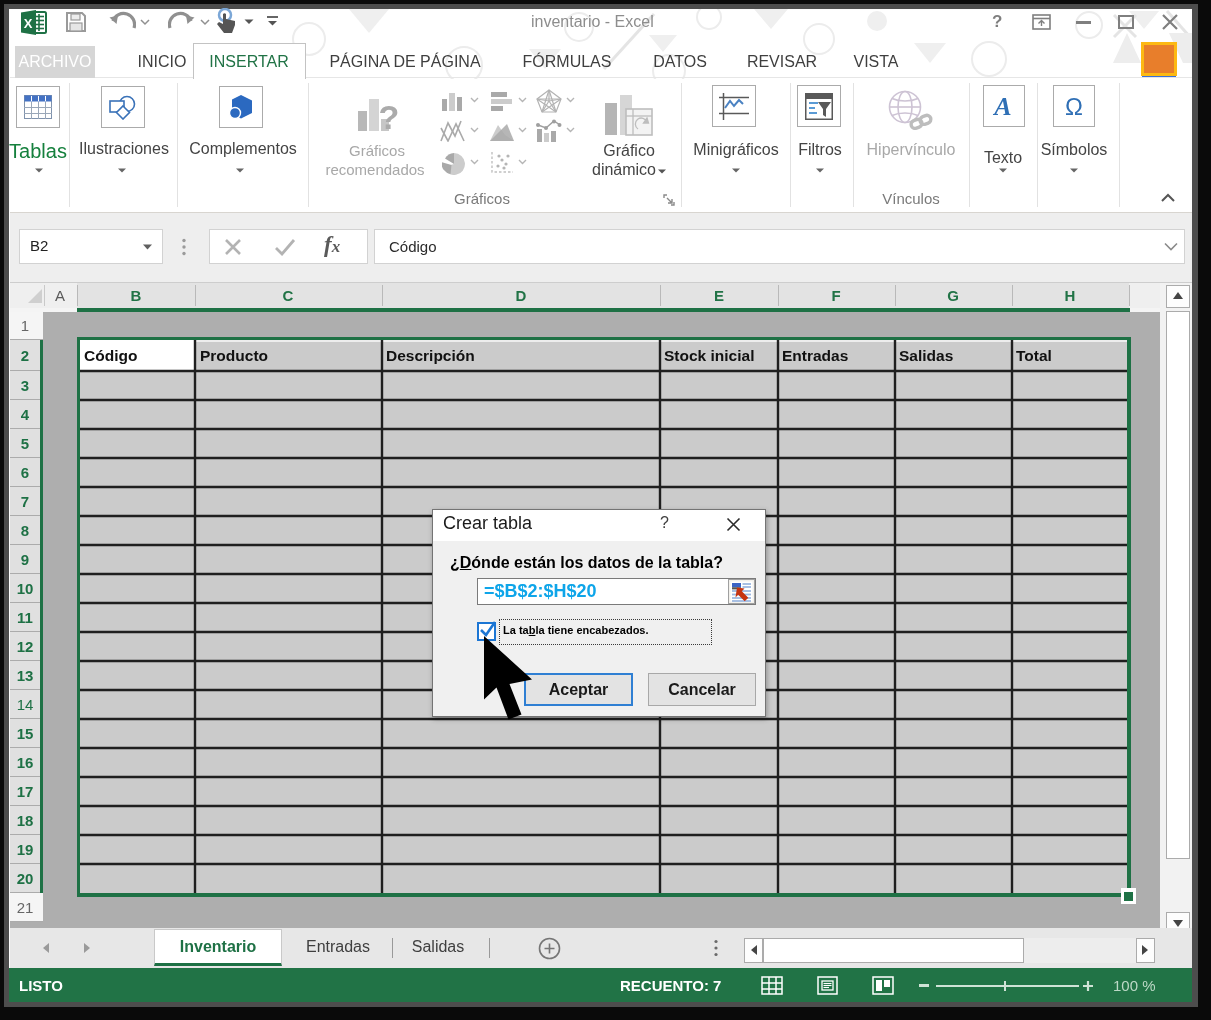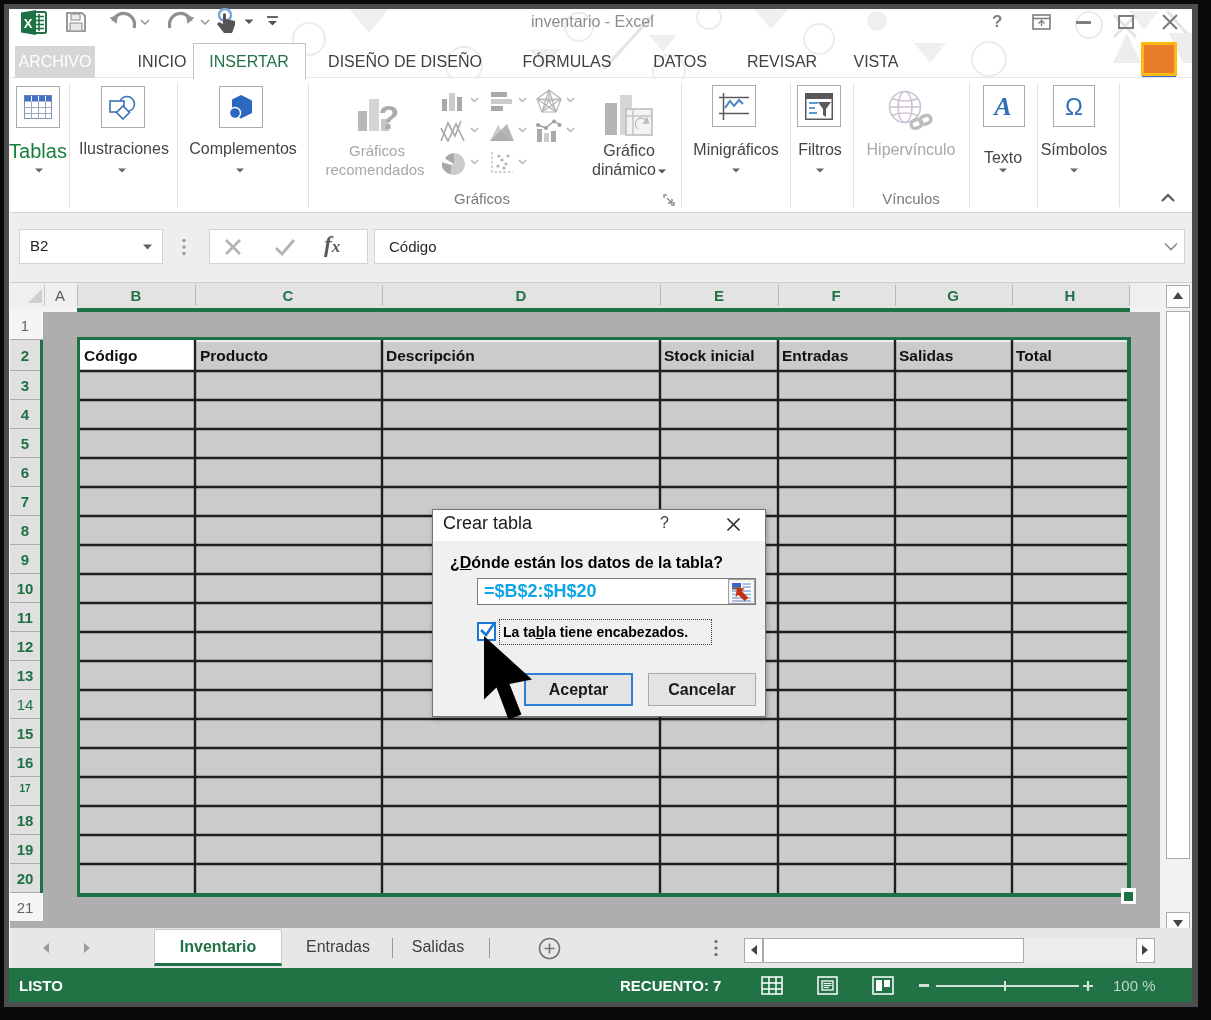--- a/index.html
+++ b/index.html
@@ -96,21 +96,21 @@
     <rect x="1" y="1" width="14" height="12" fill="none" stroke="#7f7f7f" stroke-width="2"></rect>
   </svg>
 <svg class="ab" style="left:1161px;top:13px;" width="18" height="18">
 <path d="M2 2 L16 16 M16 2 L2 16" stroke="#7f7f7f" stroke-width="2.2"></path>
   </svg>
 <div class="ab" style="left:1141px;top:42px;width:36px;height:34px;background:#e87e2b;border:3px solid #fdb913;box-sizing:border-box;"></div>
 <div class="ab" style="left:1142px;top:76px;width:34px;height:2px;background:#3a6fd8;"></div>
 <div class="ab" style="left:10px;top:77px;width:1182px;height:1px;background:#e6e6e6;"></div>
 <div class="ab ctr" style="left:15px;top:46px;width:80px;height:32px;background:#d6d6d6;color:#ffffff;font-size:16px;">ARCHIVO</div>
 <div class="txt" style="left:162px;top:53px;transform:translateX(-50%);font-size:16px;color:#3f3f3f;">INICIO</div>
-<div class="txt" style="left:405px;top:53px;transform:translateX(-50%);font-size:16px;color:#3f3f3f;">DISEÑO DE DISEÑO</div>
+<div class="txt" style="left:405px;top:53px;transform:translateX(-50%);font-size:16px;color:#3f3f3f;">PÁGINA DE PÁGINA</div>
 <div class="txt" style="left:567px;top:53px;transform:translateX(-50%);font-size:16px;color:#3f3f3f;">FÓRMULAS</div>
 <div class="txt" style="left:680px;top:53px;transform:translateX(-50%);font-size:16px;color:#3f3f3f;">DATOS</div>
 <div class="txt" style="left:782px;top:53px;transform:translateX(-50%);font-size:16px;color:#3f3f3f;">REVISAR</div>
 <div class="txt" style="left:876px;top:53px;transform:translateX(-50%);font-size:16px;color:#3f3f3f;">VISTA</div>
 <div class="ab" style="left:193px;top:43px;width:113px;height:36px;background:#ffffff;border:1px solid #c3c3c3;border-bottom:none;box-sizing:border-box;"></div>
 <div class="txt" style="left:249px;top:53px;transform:translateX(-50%);font-size:16px;color:#217346;">INSERTAR</div>
 <div class="ab" style="left:10px;top:212px;width:1182px;height:1px;background:#d8d5d0;"></div>
 <div class="ab" style="left:69px;top:83px;width:1px;height:124px;background:#e2e2e2;"></div>
 <div class="ab" style="left:177px;top:83px;width:1px;height:124px;background:#e2e2e2;"></div>
 <div class="ab" style="left:308px;top:83px;width:1px;height:124px;background:#e2e2e2;"></div>
@@ -418,21 +418,21 @@
 <div class="ab" style="left:40px;top:690.0px;width:3px;height:29.0px;background:#1e7145;"></div>
 <div class="txt" style="left:25px;top:695.5px;transform:translateX(-50%);font-size:15px;font-weight:normal;color:#1e7145;">14</div>
 <div class="ab" style="left:10px;top:719.0px;width:33px;height:29.0px;background:#e0e0e0;border-bottom:1px solid #ababab;box-sizing:border-box;"></div>
 <div class="ab" style="left:40px;top:719.0px;width:3px;height:29.0px;background:#1e7145;"></div>
 <div class="txt" style="left:25px;top:724.5px;transform:translateX(-50%);font-size:15px;font-weight:bold;color:#1e7145;">15</div>
 <div class="ab" style="left:10px;top:748.0px;width:33px;height:29.0px;background:#e0e0e0;border-bottom:1px solid #ababab;box-sizing:border-box;"></div>
 <div class="ab" style="left:40px;top:748.0px;width:3px;height:29.0px;background:#1e7145;"></div>
 <div class="txt" style="left:25px;top:753.5px;transform:translateX(-50%);font-size:15px;font-weight:bold;color:#1e7145;">16</div>
 <div class="ab" style="left:10px;top:777.0px;width:33px;height:29.0px;background:#e0e0e0;border-bottom:1px solid #ababab;box-sizing:border-box;"></div>
 <div class="ab" style="left:40px;top:777.0px;width:3px;height:29.0px;background:#1e7145;"></div>
-<div class="txt" style="left:25px;top:782.5px;transform:translateX(-50%);font-size:10px;font-weight:bold;color:#1e7145;text-align:center;">17</div>
+<div class="txt" style="left:25px;top:782.5px;transform:translateX(-50%);font-size:15px;font-weight:bold;color:#1e7145;text-align:center;">17</div>
 <div class="ab" style="left:10px;top:806.0px;width:33px;height:29.0px;background:#e0e0e0;border-bottom:1px solid #ababab;box-sizing:border-box;"></div>
 <div class="ab" style="left:40px;top:806.0px;width:3px;height:29.0px;background:#1e7145;"></div>
 <div class="txt" style="left:25px;top:811.5px;transform:translateX(-50%);font-size:15px;font-weight:bold;color:#1e7145;">18</div>
 <div class="ab" style="left:10px;top:835.0px;width:33px;height:29.0px;background:#e0e0e0;border-bottom:1px solid #ababab;box-sizing:border-box;"></div>
 <div class="ab" style="left:40px;top:835.0px;width:3px;height:29.0px;background:#1e7145;"></div>
 <div class="txt" style="left:25px;top:840.5px;transform:translateX(-50%);font-size:15px;font-weight:bold;color:#1e7145;">19</div>
 <div class="ab" style="left:10px;top:864.0px;width:33px;height:29.0px;background:#e0e0e0;border-bottom:1px solid #ababab;box-sizing:border-box;"></div>
 <div class="ab" style="left:40px;top:864.0px;width:3px;height:29.0px;background:#1e7145;"></div>
 <div class="txt" style="left:25px;top:869.5px;transform:translateX(-50%);font-size:15px;font-weight:bold;color:#1e7145;">20</div>
 <div class="ab" style="left:10px;top:893.0px;width:33px;height:29.0px;background:#f5f5f5;border-bottom:1px solid #ababab;box-sizing:border-box;"></div>
@@ -579,17 +579,17 @@
 <line x1="4" y1="19" x2="23" y2="19"></line>
       <line x1="4" y1="22" x2="23" y2="22"></line>
     </g>
 <path d="M9 8.5 l7.5 1 l-2.7 2.7 l6.5 6.5 l-3.6 3.6 l-6.5 -6.5 l-2.7 2.7 z" fill="#c63310"></path>
 </svg>
 <div class="ab" style="left:477px;top:622px;width:19px;height:19px;background:#fff;border:2.5px solid #1c76d4;box-sizing:border-box;"></div>
 <svg class="ab" style="left:479px;top:620px;" width="18" height="18">
     <path d="M2 10 L7 15 L16 2" fill="none" stroke="#1c76d4" stroke-width="2.6"></path>
   </svg>
 <div class="ab" style="left:499px;top:619px;width:213px;height:26px;border:1px dotted #3a3a3a;box-sizing:border-box;"></div>
-<div class="txt" style="left:503px;top:624px;font-size:14px;font-weight:bold;color:#000;">La ta<span style="text-decoration:underline;">b</span>la tiene encabezados.</div>
+<div class="txt" style="left:503px;top:624px;font-size:11px;font-weight:bold;color:#000;">La ta<span style="text-decoration:underline;">b</span>la tiene encabezados.</div>
 <div class="ab ctr" style="left:524px;top:673px;width:109px;height:33px;background:#e3e3e3;border:2.5px solid #2f7fd3;box-sizing:border-box;font-size:16px;font-weight:bold;color:#1a1a1a;">Aceptar</div>
 <div class="ab ctr" style="left:648px;top:673px;width:108px;height:33px;background:#e3e3e3;border:1px solid #a8a8a8;box-sizing:border-box;font-size:16px;font-weight:bold;color:#1a1a1a;">Cancelar</div>
 <svg class="ab" style="left:480px;top:632px;" width="60 " height="95" viewBox="0 0 60 95">
 <polygon points="4,4 4,67.5 16.5,55.5 28.5,87.5 41.5,82.5 29.5,52 52,47.5" fill="#000"></polygon>
 </svg>
 </body></html>

